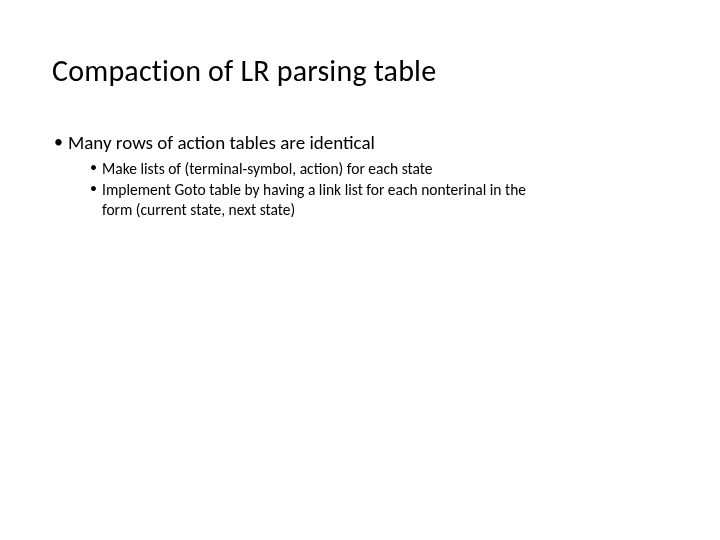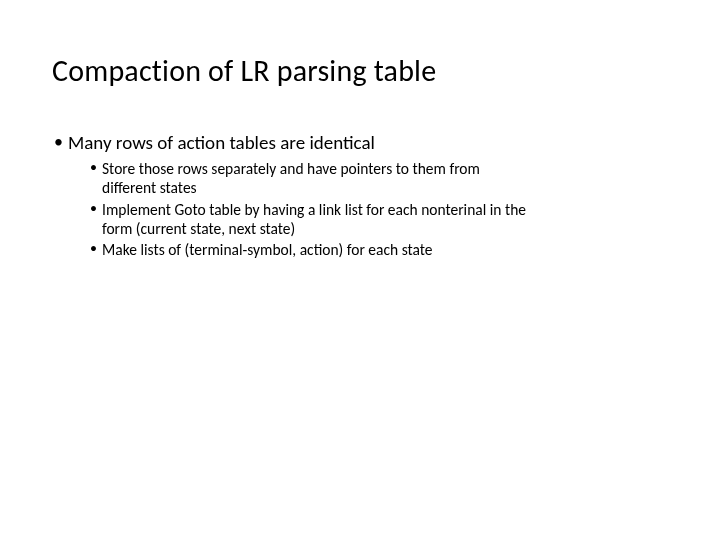--- a/index.html
+++ b/index.html
@@ -69,24 +69,21 @@
 <body>
 
 <div class="slide">
   <div class="title">Compaction of LR parsing table</div>
 
   <ul class="level1">
     <li>
       <span>Many rows of action tables are identical</span>
       <ul class="level2">
         <li>
-          <span>Store those rows separately and have pointers to them from different states</span>
+          <span>Make lists of (terminal-symbol, action) for each state</span>
         </li>
         <li>
           <span>Implement Goto table by having a link list for each nonterinal in the form (current state, next state)</span>
-        </li>
-        <li>
-          <span>Make lists of (terminal-symbol, action) for each state</span>
         </li>
       </ul>
     </li>
   </ul>
 </div>
 
 </body></html>

